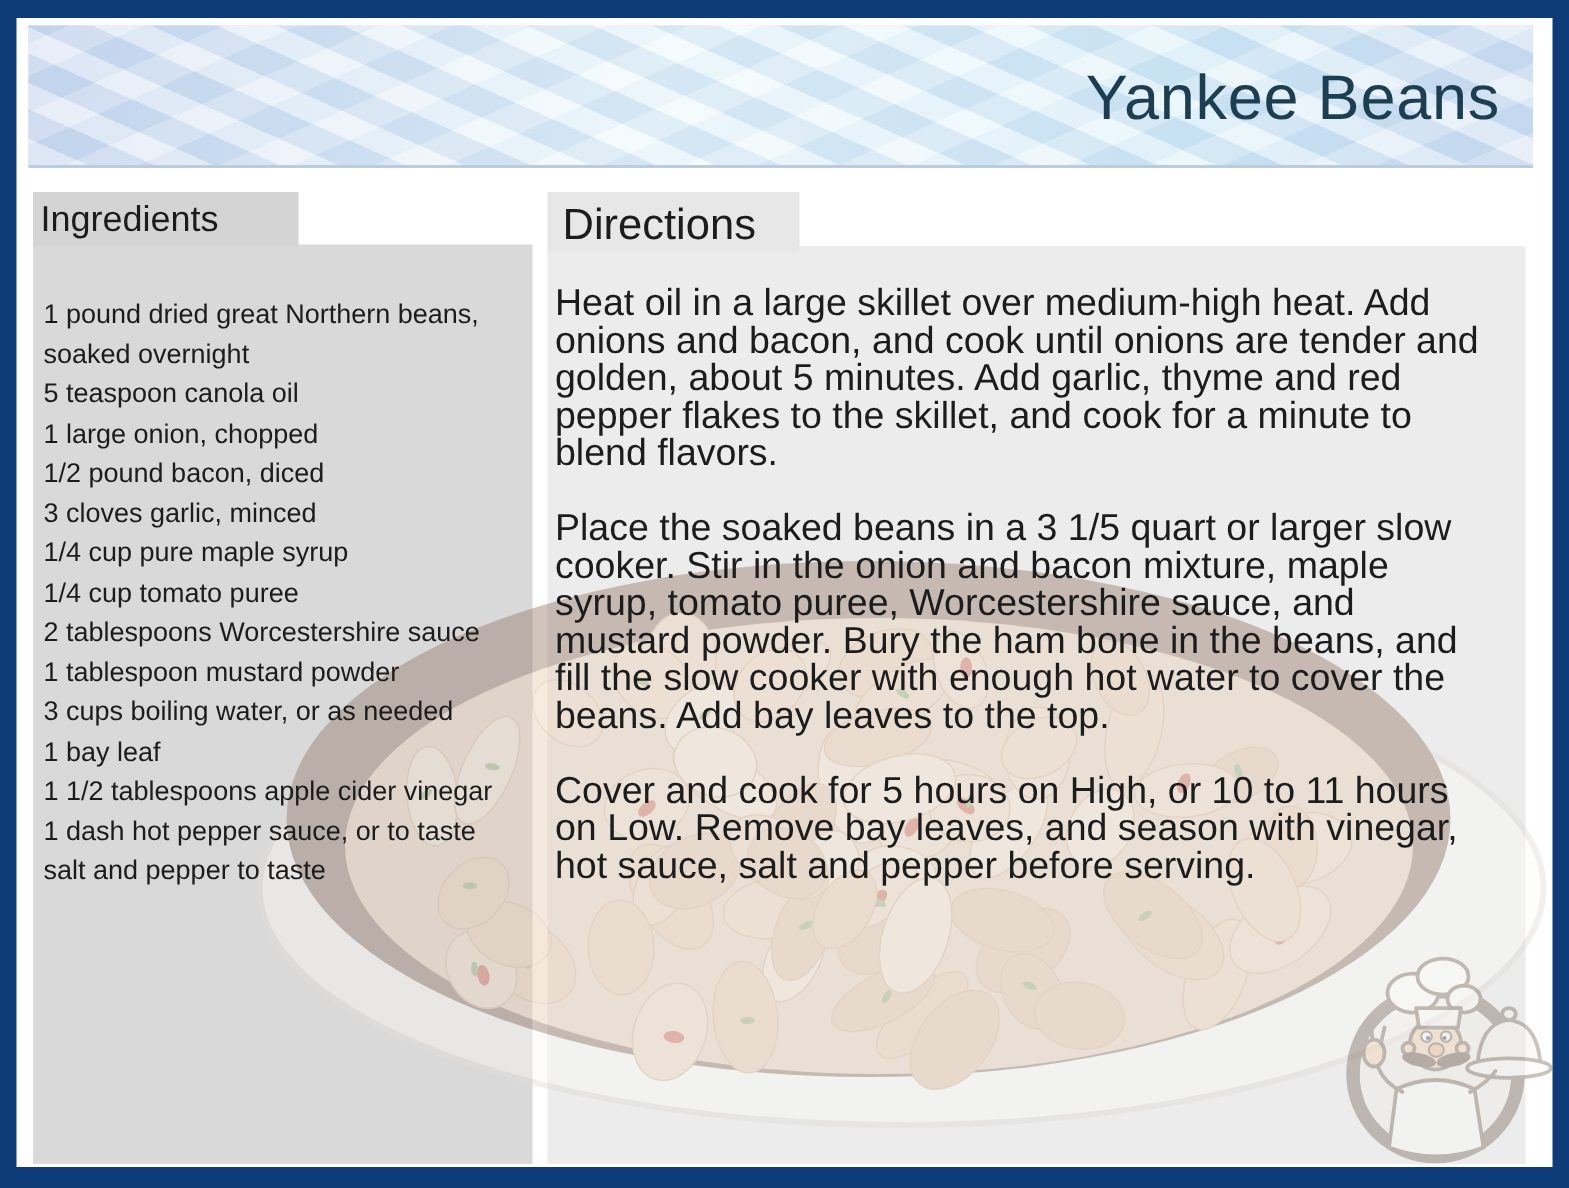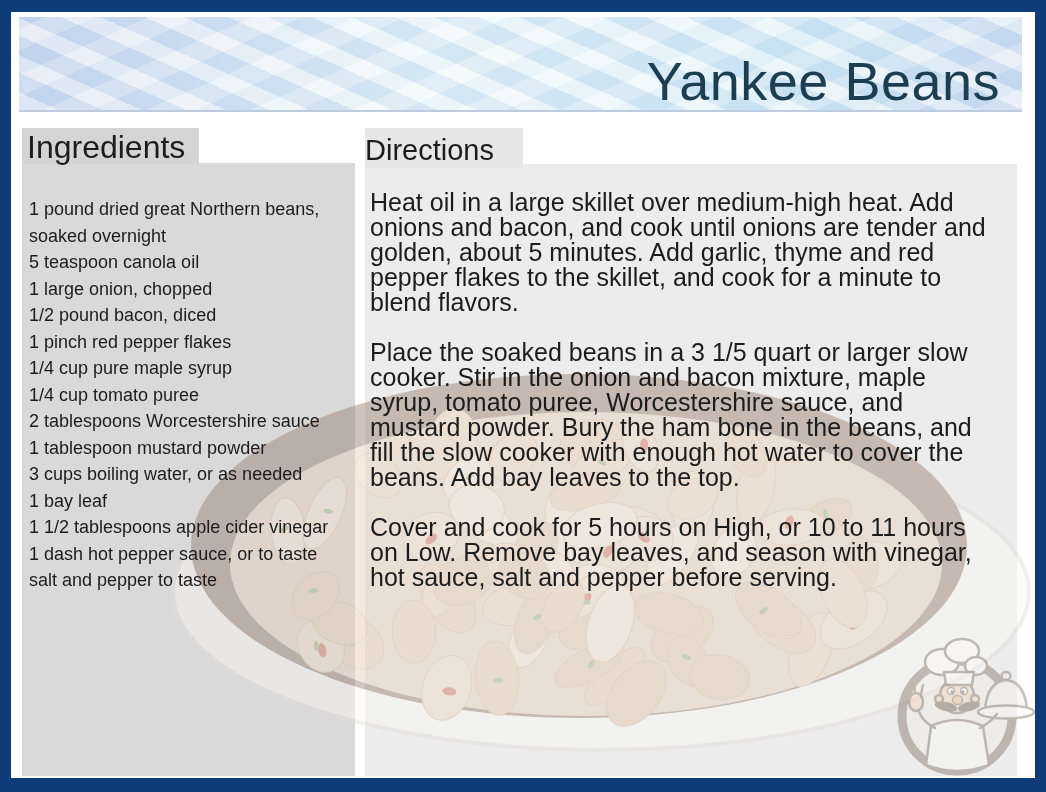--- a/index.html
+++ b/index.html
@@ -24,34 +24,34 @@
   .banner{
     position:absolute;left:8px;top:5px;width:1003px;height:93px;
     background-color:#d8ecf6;
     background-image:
       repeating-linear-gradient(24deg, rgba(255,255,255,.38) 0 16px, rgba(175,200,230,.22) 16px 34px),
       repeating-linear-gradient(-24deg, rgba(255,255,255,.30) 0 20px, rgba(190,214,238,.18) 20px 42px),
       linear-gradient(100deg,#c9d7ee 0%, #e7f6fb 42%, #d2ecf7 78%, #ccdcf0 100%);
     border-bottom:2px solid #bccbdd;
   }
   .banner .title{
-    position:absolute;right:22px;top:16px;height:106px;line-height:96px;
-    font-size:54px;letter-spacing:.5px;color:var(--title-color);
+    position:absolute;right:22px;top:0;height:106px;line-height:96px;
+    font-size:42px;letter-spacing:.5px;color:var(--title-color);
   }
   
   .sec-head{position:absolute;z-index:3;color:var(--text);}
   .ing-head{
     left:11px;top:116px;width:172px;height:36px;
     background:var(--ing-head-gray);
-    font-size:32px;line-height:38px;padding-left:5px;
+    font-size:24px;line-height:38px;padding-left:5px;
   }
   .dir-head{
     left:354px;top:116px;width:158px;height:40px;
     background:var(--dir-head-gray);
-    font-size:29px;line-height:44px;padding-left:0;
+    font-size:29px;line-height:44px;padding-left:10px;
   }
   
   .panel{position:absolute;z-index:0;}
   .ing-panel{left:11px;top:151px;width:333px;height:613px;background:var(--ing-gray);}
   .dir-panel{left:354px;top:152px;width:652px;height:612px;background:var(--dir-gray);}
   
   .ing-list{
     position:absolute;z-index:2;left:14px;top:180px;width:318px;
     margin:4px;padding:0;list-style:none;
     font-size:18px;line-height:26.5px;color:var(--text);
@@ -224,21 +224,21 @@
   </svg>
 
   <div class="sec-head ing-head">Ingredients</div>
   <div class="sec-head dir-head">Directions</div>
 
   <ul class="ing-list">
       <li>1 pound dried great Northern beans, soaked overnight</li>
       <li>5 teaspoon canola oil</li>
       <li>1 large onion, chopped</li>
       <li>1/2 pound bacon, diced</li>
-      <li>1 pinch red pepper flakes</li>
+      <li>3 cloves garlic, minced</li>
       <li>1/4 cup pure maple syrup</li>
       <li>1/4 cup tomato puree</li>
       <li>2 tablespoons Worcestershire sauce</li>
       <li>1 tablespoon mustard powder</li>
       <li>3 cups boiling water, or as needed</li>
       <li>1 bay leaf</li>
       <li>1 1/2 tablespoons apple cider vinegar</li>
       <li>1 dash hot pepper sauce, or to taste</li>
       <li>salt and pepper to taste</li>
     </ul>

